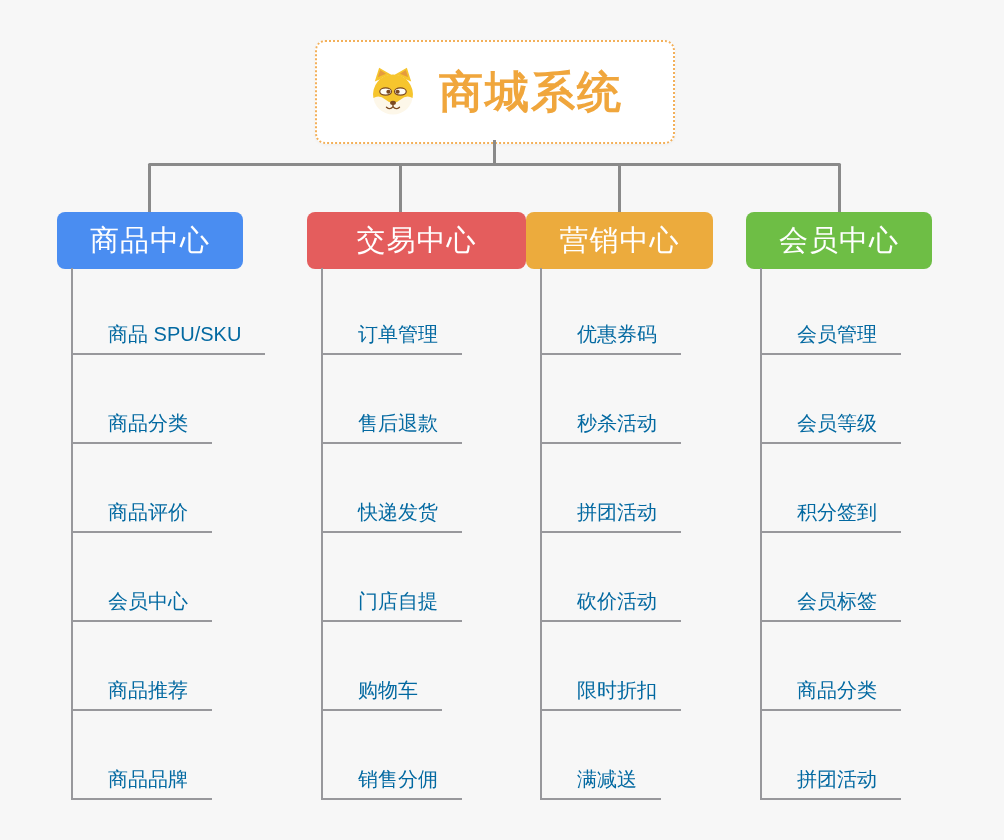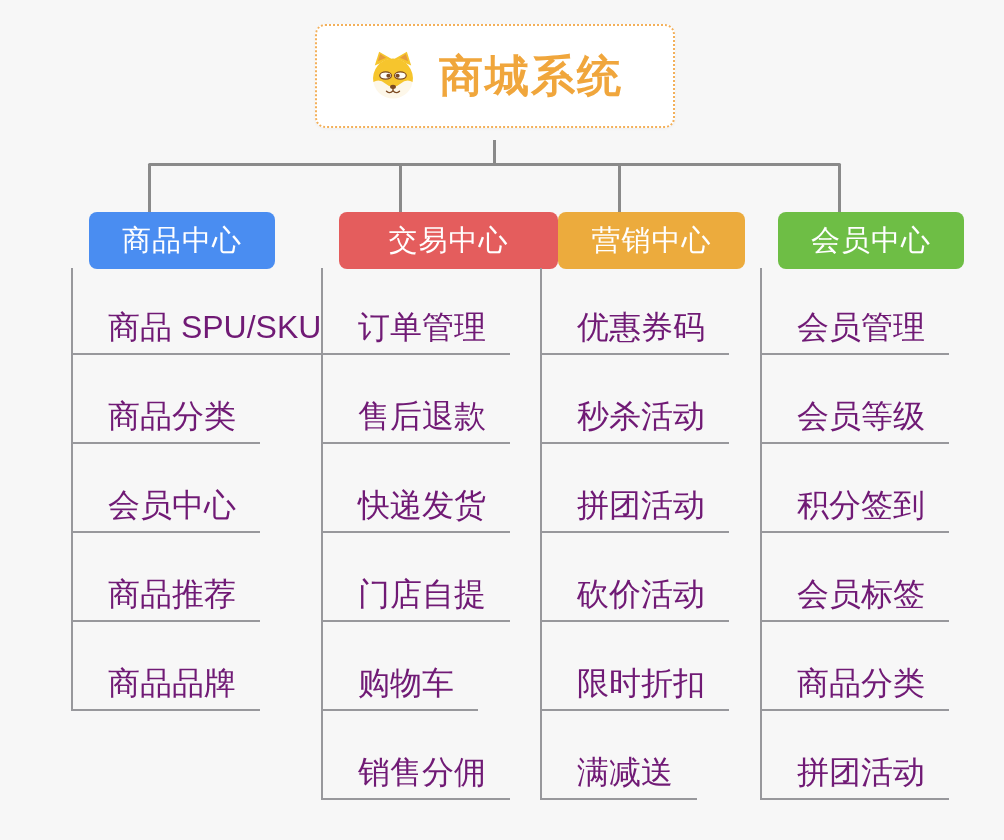--- a/index.html
+++ b/index.html
@@ -5,57 +5,57 @@
   html,body { margin:0; padding:0; }
   body { background:#f7f7f7; }
   .canvas {
     position:relative; width:1004px; height:840px;
     background:#f7f7f7; overflow:hidden;
     font-family:"Liberation Sans", sans-serif;
   }
 
   
   .root {
-    position:absolute; left:315px; top:24px; width:360px; height:104px;
+    position:absolute; left:315px; top:40px; width:360px; height:104px;
     box-sizing:border-box; background:#ffffff;
     border:2px dotted #f3b05a; border-radius:10px;
     display:flex; align-items:center; justify-content:center; gap:20px;
     box-shadow:0 1px 3px rgba(0,0,0,0.04);
   }
   .root-label { font-size:44px; font-weight:700; color:#f0a63c; letter-spacing:2px; line-height:1; }
   .dog { width:52px; height:52px; flex:0 0 auto; }
 
   
   .line { position:absolute; background:#8a8a8a; }
   .stem { left:493px; top:140px; width:3px; height:24px; }
   .hbar { left:148px; top:163px; width:693px; height:3px; border-radius:2px; }
   .drop { top:164px; width:3px; height:48px; }
   .d1 { left:148px; } .d2 { left:399px; } .d3 { left:618px; } .d4 { left:838px; }
 
   
   .branch {
     position:absolute; top:212px; height:57px; border-radius:8px;
     color:#ffffff; font-size:29px; font-weight:400;
     display:flex; align-items:center; justify-content:center;
-    letter-spacing:1px; cursor:default;margin-left:32px;
+    letter-spacing:1px; cursor:default;
   }
   .b1 { left:57px;  width:186px; }
   .b2 { left:307px; width:219px; }
   .b3 { left:526px; width:187px; }
   .b4 { left:746px; width:186px; }
 
   
   .col { position:absolute; top:268px; border-left:2px solid #98989c; }
   .c1 { left:71px; } .c2 { left:321px; } .c3 { left:540px; } .c4 { left:760px; }
   .leaf { height:89px; display:flex; align-items:flex-end; }
   .leaf:first-child { height:87px; }
   .leaf-label {
     display:inline-block; padding:0 24px 6px 35px;
     border-bottom:2px solid #98989c;
-    font-size:32px; color:#701a75; white-space:nowrap; line-height:1.25;
+    font-size:20px; color:#0369a1; white-space:nowrap; line-height:1.25;
   }
 </style>
 </head>
 <body>
 
 <div class="canvas">
 
   <div class="root" style="border-color: rgb(243, 176, 90);">
     <span class="dog">
       <svg viewBox="0 0 60 60" width="52" height="52" aria-hidden="true">
@@ -87,20 +87,23 @@
   <div class="branch b2" style="background: rgb(228, 93, 93);">交易中心</div>
   <div class="branch b3" style="background: rgb(236, 171, 61);">营销中心</div>
   <div class="branch b4" style="background: rgb(110, 190, 69);">会员中心</div>
 
   <div class="col c1">
     <div class="leaf">
         <span class="leaf-label">商品 SPU/SKU</span>
       </div>
     <div class="leaf">
         <span class="leaf-label">商品分类</span>
+      </div>
+    <div class="leaf">
+        <span class="leaf-label">商品评价</span>
       </div>
     <div class="leaf">
         <span class="leaf-label">会员中心</span>
       </div>
     <div class="leaf">
         <span class="leaf-label">商品推荐</span>
       </div>
     <div class="leaf">
         <span class="leaf-label">商品品牌</span>
       </div>

